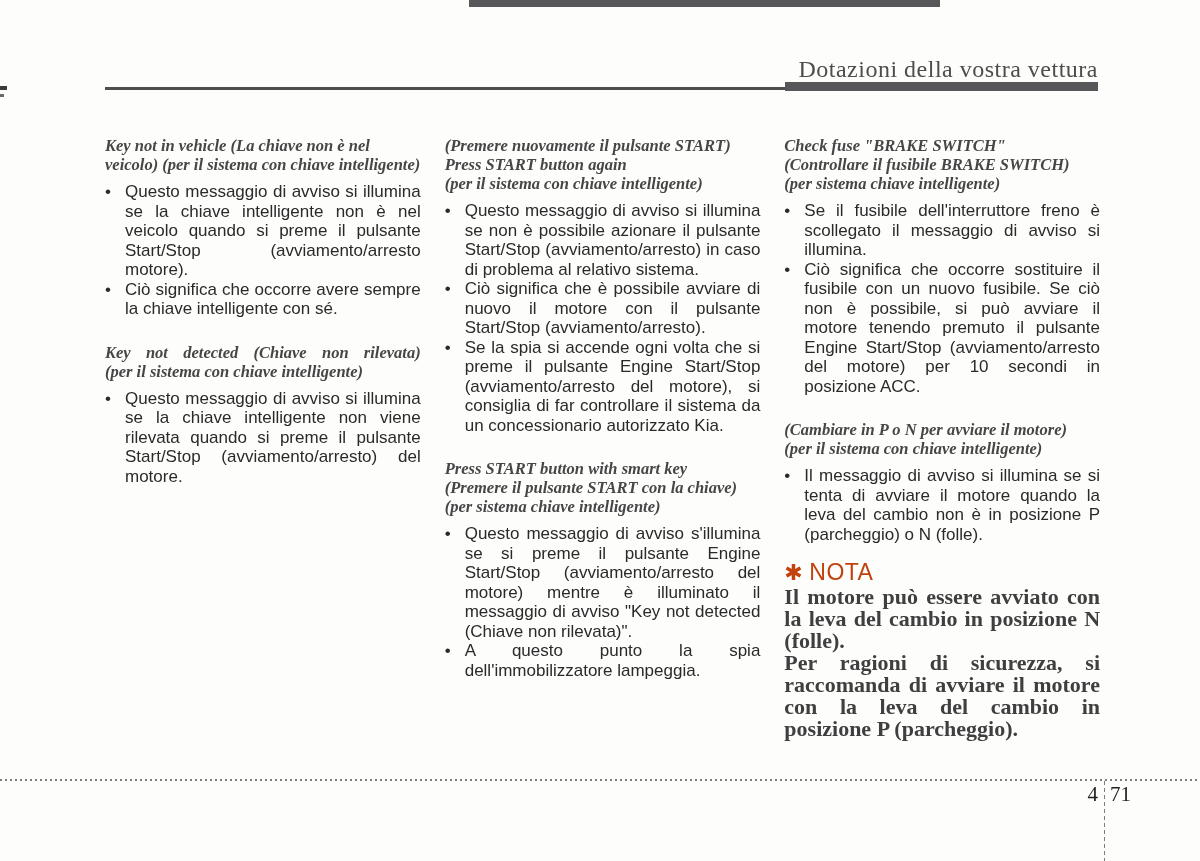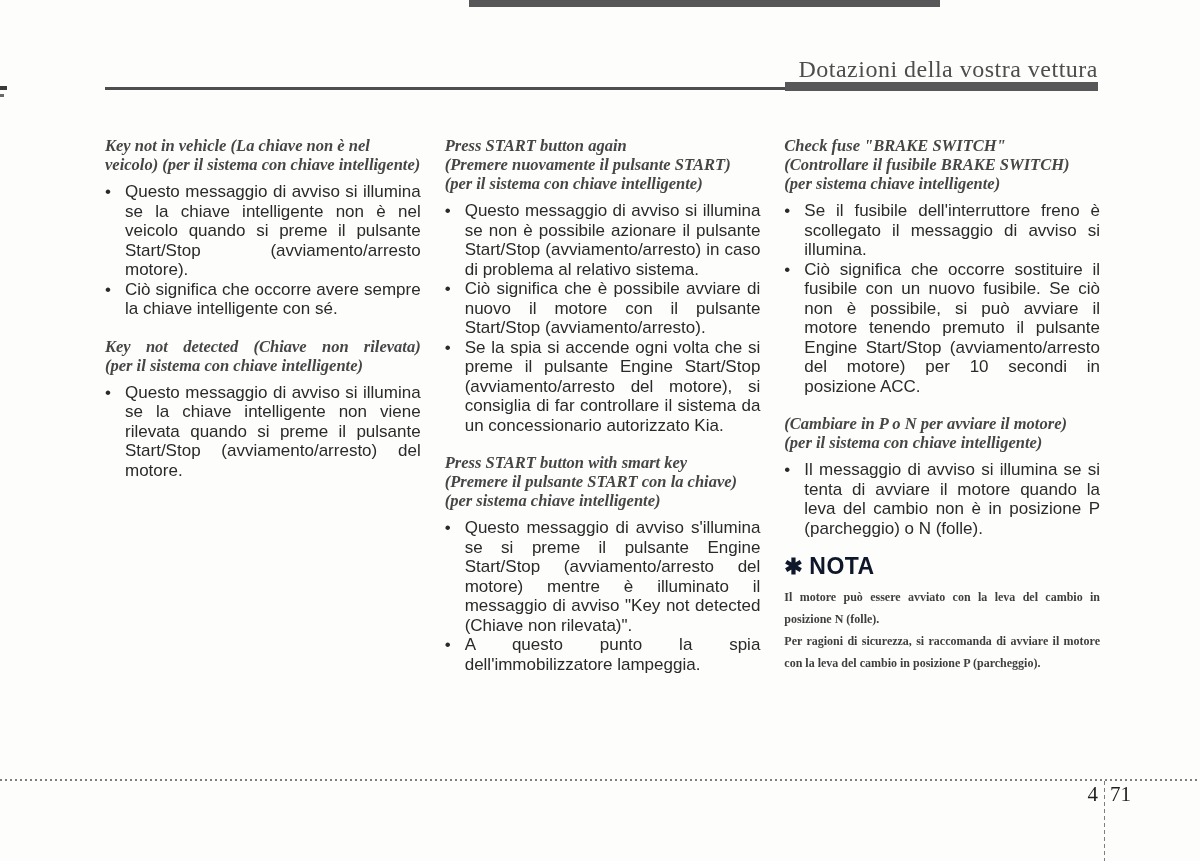--- a/index.html
+++ b/index.html
@@ -19,21 +19,21 @@
     white-space:nowrap;
   }
   .rule-thin{position:absolute;top:87px;left:105px;width:680px;height:3px;background:#4e4e4e;}
   .rule-thick{position:absolute;top:82px;left:785px;width:313px;height:9px;background:#57575a;}
 
   .columns{
     position:absolute;left:105px;top:136px;width:995px;
     display:flex;gap:24px;
   }
   .col{flex:1;min-width:0;}
-  .block + .block{margin-top:18px;}
+  .block + .block{margin-top:24px;}
 
   .heading{margin:0 0 8px 0;}
   .heading-line{
     font-family:"Liberation Serif", serif;
     font-style:italic;font-weight:bold;
     font-size:16.5px;line-height:19px;color:#464646;
     white-space:nowrap;
   }
   .heading-line.stretch{white-space:normal;text-align:justify;text-align-last:justify;}
 
@@ -43,27 +43,27 @@
     font-size:17px;line-height:19.5px;
   }
   .bullet-text{
     flex:1;min-width:0;
     font-size:17px;line-height:19.5px;color:#2a2a2a;
     text-align:justify;
   }
 
   .note{margin-top:15px;}
   .note-title{
-    font-size:23px;font-weight:bold;color:#0f172a;
-    margin-bottom:6px;letter-spacing:0.5px;
+    font-size:23px;font-weight:normal;color:#c2410c;
+    letter-spacing:0.5px;
   }
   .note-title .note-marker{font-size:22px;margin-right:6px;}
   .note-text{
     font-family:"Liberation Serif", serif;
-    font-weight:bold;font-size:12px;line-height:22px;
+    font-weight:bold;font-size:22px;line-height:22px;
     color:#3f3f3f;text-align:justify;
   }
 
   .footer-rule{
     position:absolute;top:779px;left:0;width:1200px;height:2px;
     background:repeating-linear-gradient(90deg,#7e7e7e 0 2px,transparent 2px 5px);
   }
   .footer-vline{
     position:absolute;top:781px;left:1104px;width:1px;height:80px;
     background:repeating-linear-gradient(180deg,#7e7e7e 0 4px,transparent 4px 7px);
@@ -113,22 +113,22 @@
       <div class="bullet">
         <span class="bullet-marker">•</span>
         <span class="bullet-text">Questo messaggio di avviso si illumina se la chiave intelligente non viene rilevata quando si preme il pulsante Start/Stop (avviamento/arresto) del motore.</span>
       </div>
     </div>
   </div>
 
   <div class="col">
     <div class="block">
       <div class="heading">
+        <div class="heading-line">(Premere nuovamente il pulsante START)</div>
         <div class="heading-line">Press START button again</div>
-        <div class="heading-line">(Premere nuovamente il pulsante START)</div>
         <div class="heading-line">(per il sistema con chiave intelligente)</div>
       </div>
       <div class="bullet">
         <span class="bullet-marker">•</span>
         <span class="bullet-text">Questo messaggio di avviso si illumina se non è possibile azionare il pulsante Start/Stop (avviamento/arresto) in caso di problema al relativo sistema.</span>
       </div>
       <div class="bullet">
         <span class="bullet-marker">•</span>
         <span class="bullet-text">Ciò significa che è possibile avviare di nuovo il motore con il pulsante Start/Stop (avviamento/arresto).</span>
       </div>

